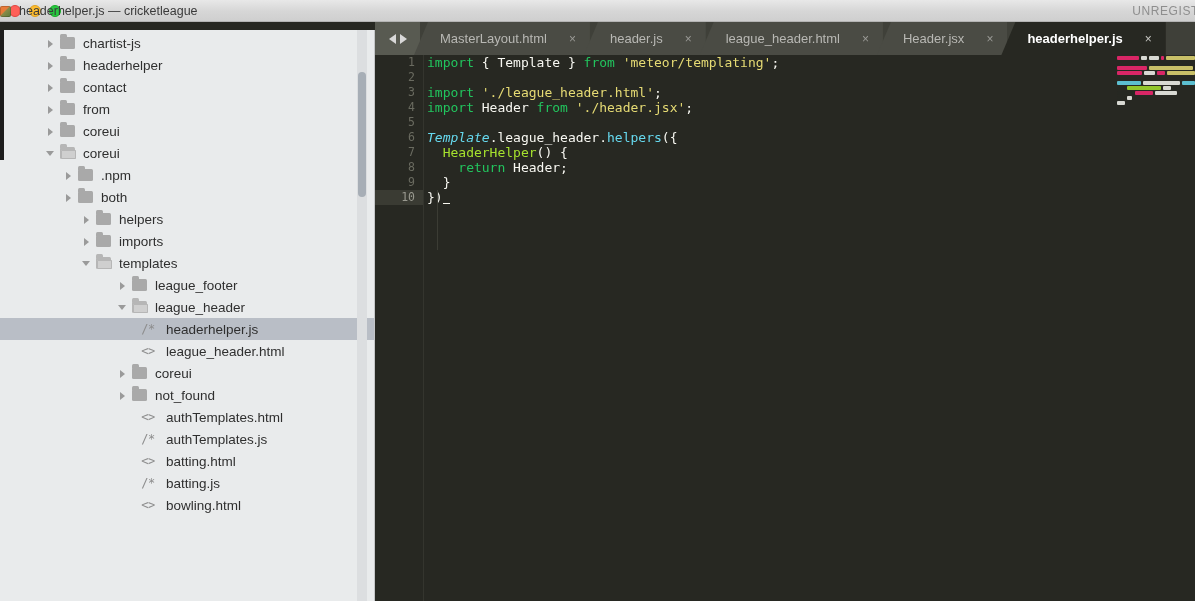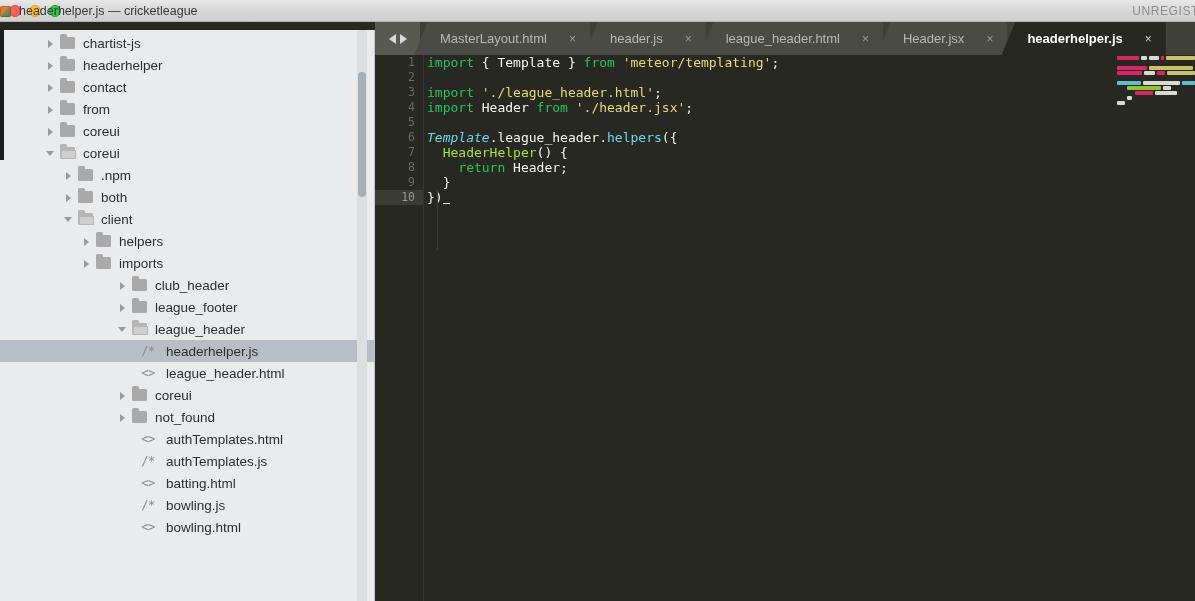--- a/index.html
+++ b/index.html
@@ -273,42 +273,36 @@
           <span class="folder closed"></span>
           <span class="label">.npm</span>
         </div>
         <div class="row">
           <span style="flex: 0 0 64px;"></span>
           <span class="arrow closed"></span>
           <span class="folder closed"></span>
           <span class="label">both</span>
         </div>
         <div class="row">
-          <span style="flex: 0 0 64px;"></span>
+          <span style="flex: 0 0 82px;"></span>
+          <span class="arrow closed"></span>
+          <span class="folder closed"></span>
+          <span class="label">helpers</span>
+        </div>
+        <div class="row">
+          <span style="flex: 0 0 82px;"></span>
+          <span class="arrow closed"></span>
+          <span class="folder closed"></span>
+          <span class="label">imports</span>
+        </div>
+        <div class="row">
+          <span style="flex: 0 0 82px;"></span>
           <span class="arrow open"></span>
           <span class="folder open"></span>
-          <span class="label">client</span>
-        </div>
-        <div class="row">
-          <span style="flex: 0 0 82px;"></span>
-          <span class="arrow closed"></span>
-          <span class="folder closed"></span>
-          <span class="label">helpers</span>
-        </div>
-        <div class="row">
-          <span style="flex: 0 0 82px;"></span>
-          <span class="arrow closed"></span>
-          <span class="folder closed"></span>
-          <span class="label">imports</span>
-        </div>
-        <div class="row">
-          <span style="flex: 0 0 118px;"></span>
-          <span class="arrow closed"></span>
-          <span class="folder closed"></span>
-          <span class="label">club_header</span>
+          <span class="label">templates</span>
         </div>
         <div class="row">
           <span style="flex: 0 0 118px;"></span>
           <span class="arrow closed"></span>
           <span class="folder closed"></span>
           <span class="label">league_footer</span>
         </div>
         <div class="row">
           <span style="flex: 0 0 118px;"></span>
           <span class="arrow open"></span>
@@ -348,21 +342,21 @@
           <span class="label">authTemplates.js</span>
         </div>
         <div class="row">
           <span style="flex: 0 0 136px;"></span>
           <span class="fileicon">&lt;&gt;</span>
           <span class="label">batting.html</span>
         </div>
         <div class="row">
           <span style="flex: 0 0 136px;"></span>
           <span class="fileicon">/*</span>
-          <span class="label">bowling.js</span>
+          <span class="label">batting.js</span>
         </div>
         <div class="row">
           <span style="flex: 0 0 136px;"></span>
           <span class="fileicon">&lt;&gt;</span>
           <span class="label">bowling.html</span>
         </div>
       </div>
     <div class="sb-scroll-track"></div>
     <div class="sb-scroll-thumb"></div>
     <div class="sidebar-edge"></div>

